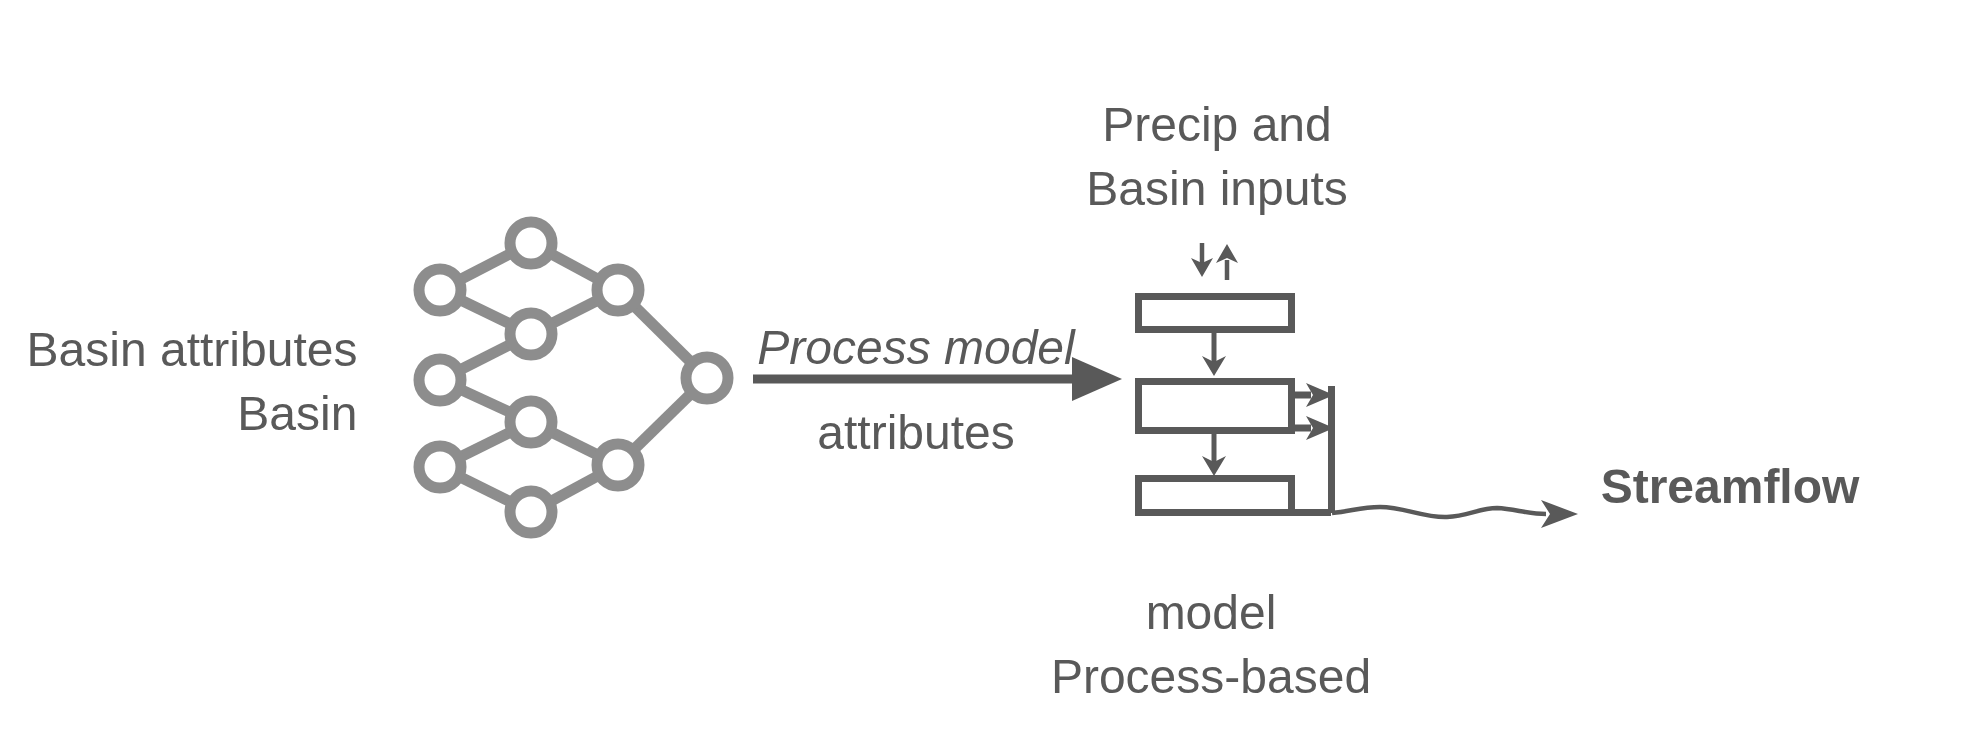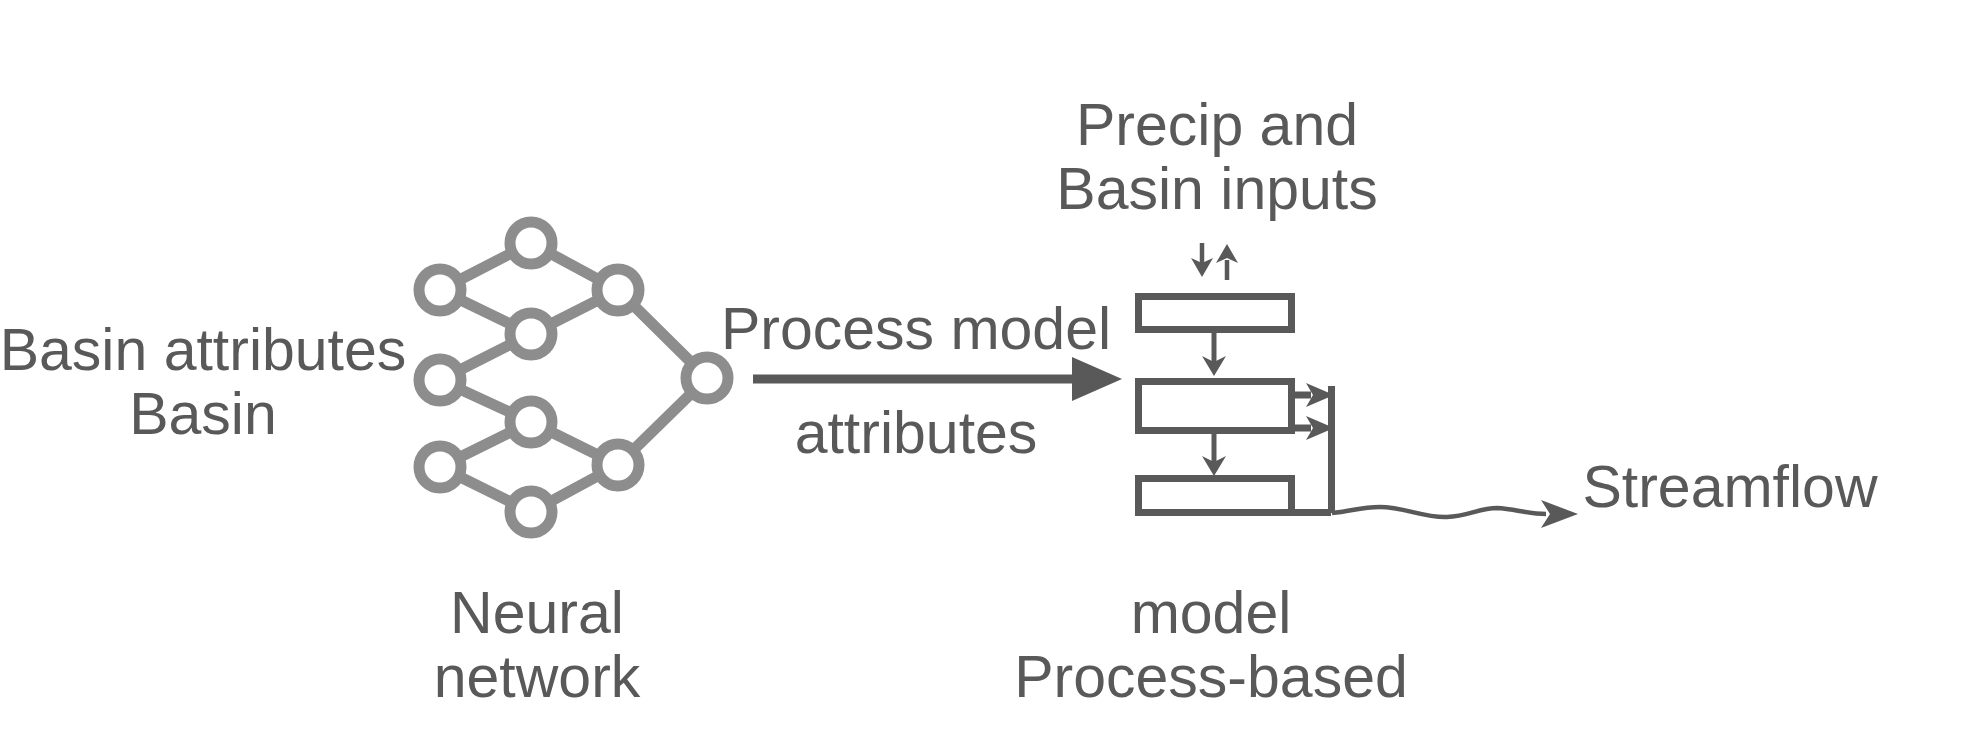--- a/index.html
+++ b/index.html
@@ -10,21 +10,21 @@
     height: 740px;
     background: var(--bg);
     overflow: hidden;
     font-family: "Liberation Sans", sans-serif;
   }
   .diagram-svg { position: absolute; left: 0; top: 0; }
   .lbl {
     position: absolute;
     transform: translateX(-50%);
     text-align: center;
-    font-size: 59px;
+    font-size: 48px;
     line-height: 64px;
     color: var(--dark);
     white-space: nowrap;
   }
   .lbl span { display: block; }
   .net-edge { stroke: var(--net); stroke-width: 11; }
   .net-node { stroke: var(--net); stroke-width: 11; fill: var(--box_fill); }
   .dk-line  { stroke: var(--dark); fill: none; }
   .dk-fill  { fill: var(--dark); stroke: none; }
   .box      { fill: var(--box_fill); stroke: var(--dark); stroke-width: 7; }
@@ -107,44 +107,40 @@
 
     <line class="dk-line" x1="1331.5" y1="386" x2="1331.5" y2="513" stroke-width="7"></line>
     <line class="dk-line" x1="1295" y1="512.5" x2="1331" y2="512.5" stroke-width="7"></line>
 
     <g>
       <path class="dk-line" stroke-width="4.5" d="M 1332 513 C 1352 511 1361 507 1380 507 C 1404 507 1424 518 1447 517 C 1468 516 1480 508 1497 508 C 1515 509 1528 514 1546 514"></path>
       <polygon class="dk-fill" points="1578,514 1541,500 1550,514 1541,528"></polygon>
     </g>
   </svg>
 
-  <div class="lbl" style="left:203px; top:318px;">
+  <div class="lbl" style="left:192px; top:318px;text-align:right;">
     <span>Basin attributes</span>
     <span>Basin</span>
   </div>
 
-  <div class="lbl" style="left:537px; top:581px;">
-    <span>Neural</span>
-    <span>network</span>
-  </div>
 
-  <div class="lbl" style="left:916px; top:297px;">
+  <div class="lbl" style="left:916px; top:316px;font-style:italic;">
     <span>Process model</span>
   </div>
   <div class="lbl" style="left:916px; top:401px;">
     <span>attributes</span>
   </div>
 
   <div class="lbl" style="left:1217px; top:93px;">
     <span>Precip and</span>
     <span>Basin inputs</span>
   </div>
 
   <div class="lbl" style="left:1211px; top:581px;">
     <span>model</span>
     <span>Process-based</span>
   </div>
 
-  <div class="lbl" style="left:1730px; top:455px;">
+  <div class="lbl" style="left:1730px; top:455px;font-weight:bold;">
     <span>Streamflow</span>
   </div>
 
 </div>
 
 </body></html>

